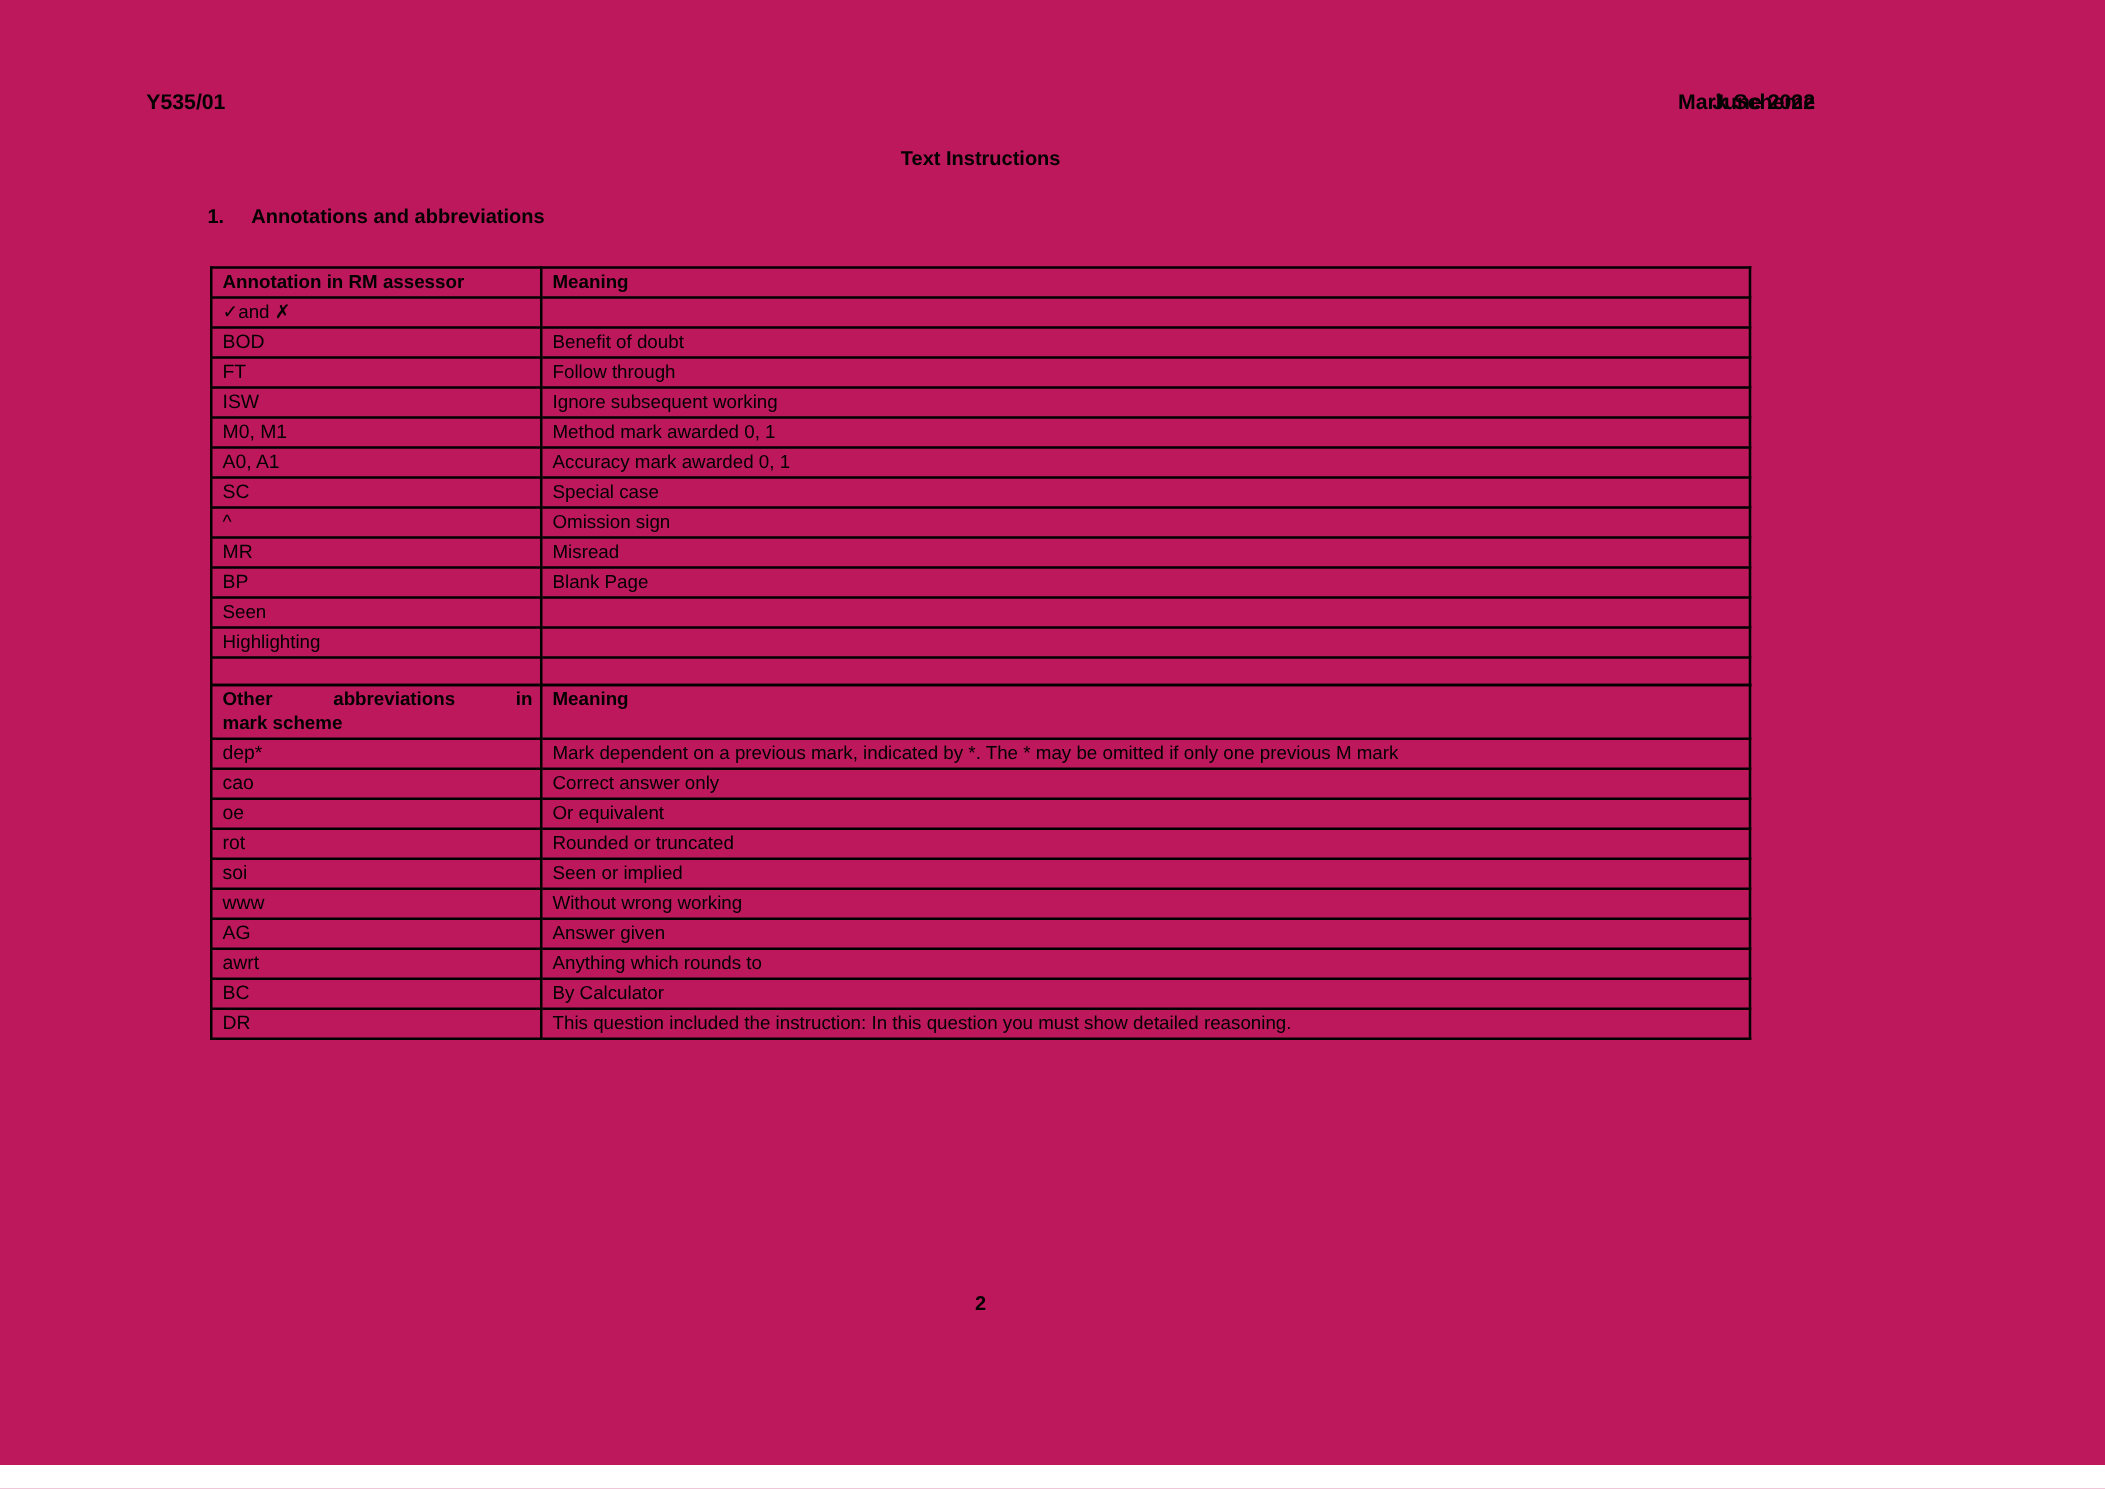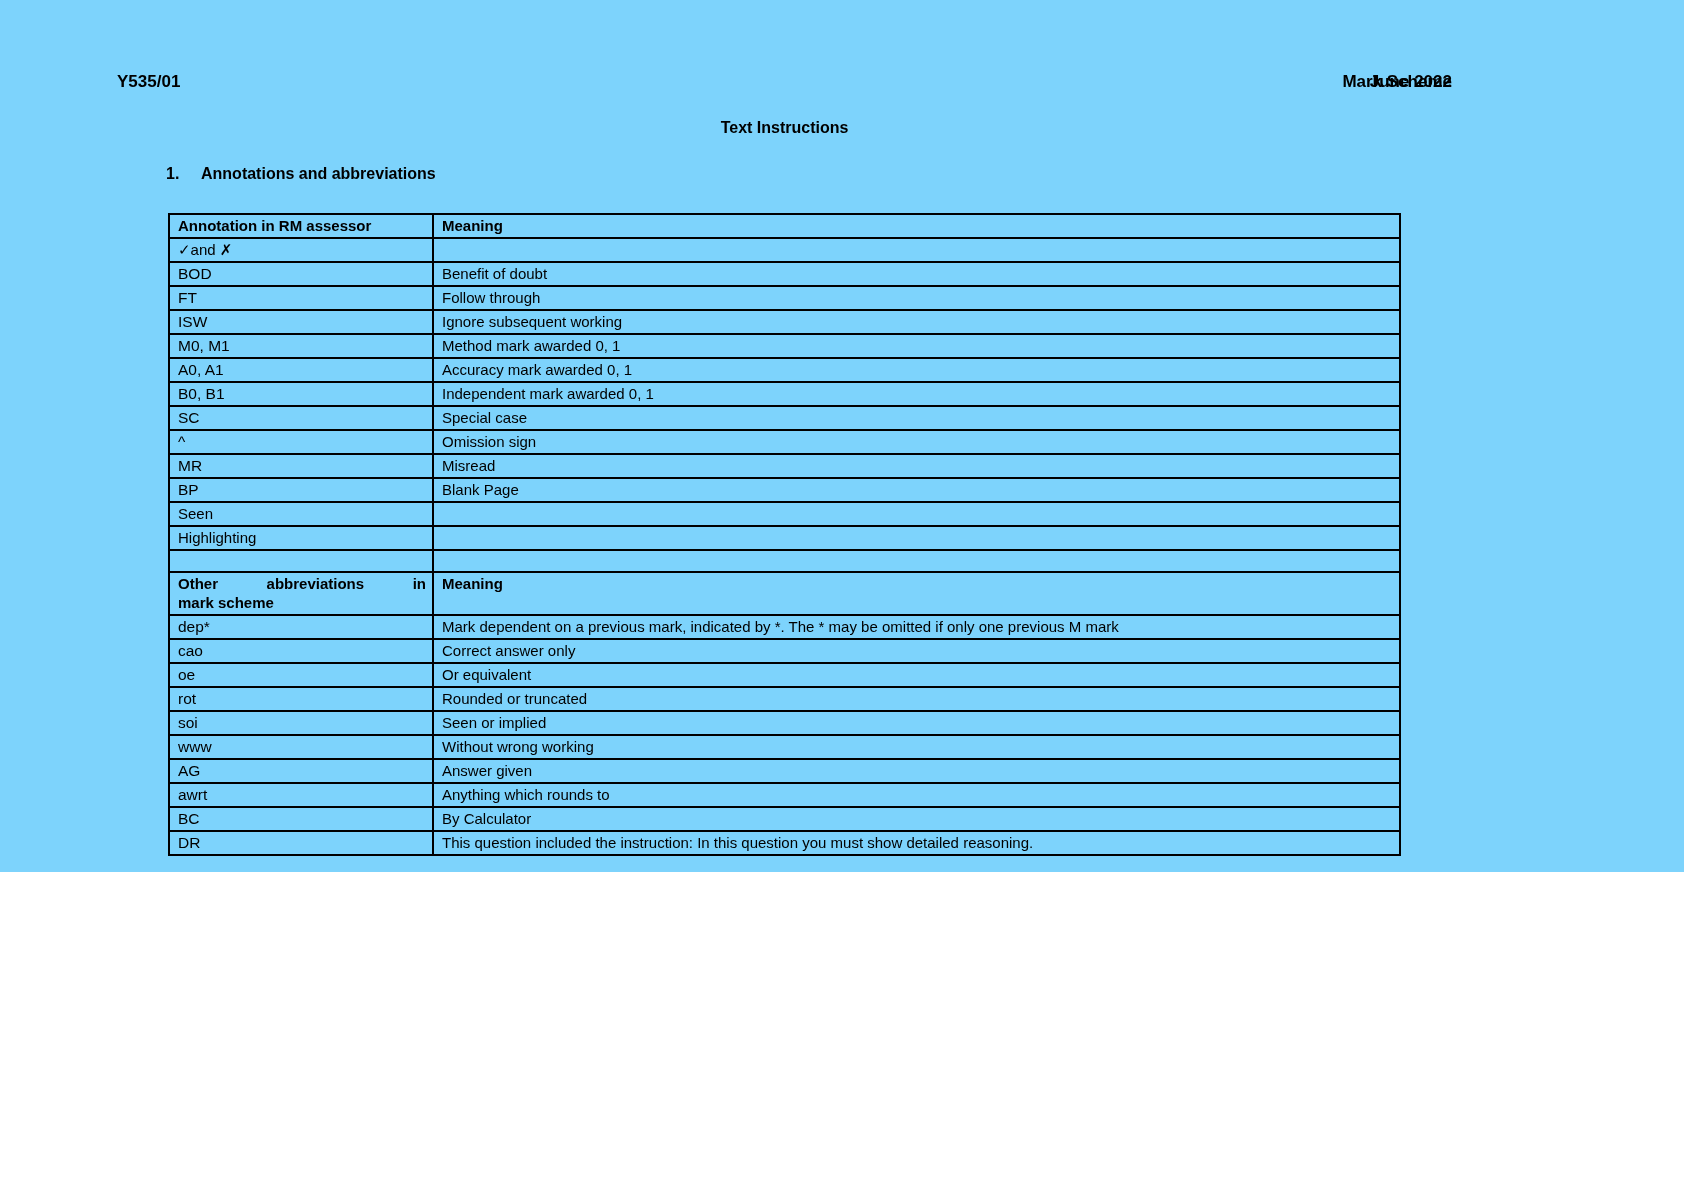--- a/index.html
+++ b/index.html
@@ -1,22 +1,22 @@
 <!DOCTYPE html>
 <html><head>
 <meta charset="utf-8">
 <style>
   * { box-sizing: border-box; margin: 0; padding: 0; }
   html, body { background: #ffffff; }
   body { font-family: "Liberation Sans", sans-serif; color: #000; }
   .page {
     position: relative;
     width: 1684px;
-    height: 872px;
-    background: #7dd3fc;
+    height: 1172px;
+    background: #be185d;
     overflow: hidden;
   }
   .header {
     position: absolute;
     top: 72px;
     left: 117px;
     right: 232px;
     height: 22px;
     font-weight: bold;
     font-size: 17px;
@@ -128,24 +128,20 @@
           </tr>
           <tr>
             <td class="code serif">M0, M1</td>
             <td class="meaning">Method mark awarded 0, 1</td>
           </tr>
           <tr>
             <td class="code serif">A0, A1</td>
             <td class="meaning">Accuracy mark awarded 0, 1</td>
           </tr>
           <tr>
-            <td class="code serif">B0, B1</td>
-            <td class="meaning">Independent mark awarded 0, 1</td>
-          </tr>
-          <tr>
             <td class="code serif">SC</td>
             <td class="meaning">Special case</td>
           </tr>
           <tr>
             <td class="code serif">^</td>
             <td class="meaning">Omission sign</td>
           </tr>
           <tr>
             <td class="code serif">MR</td>
             <td class="meaning">Misread</td>

